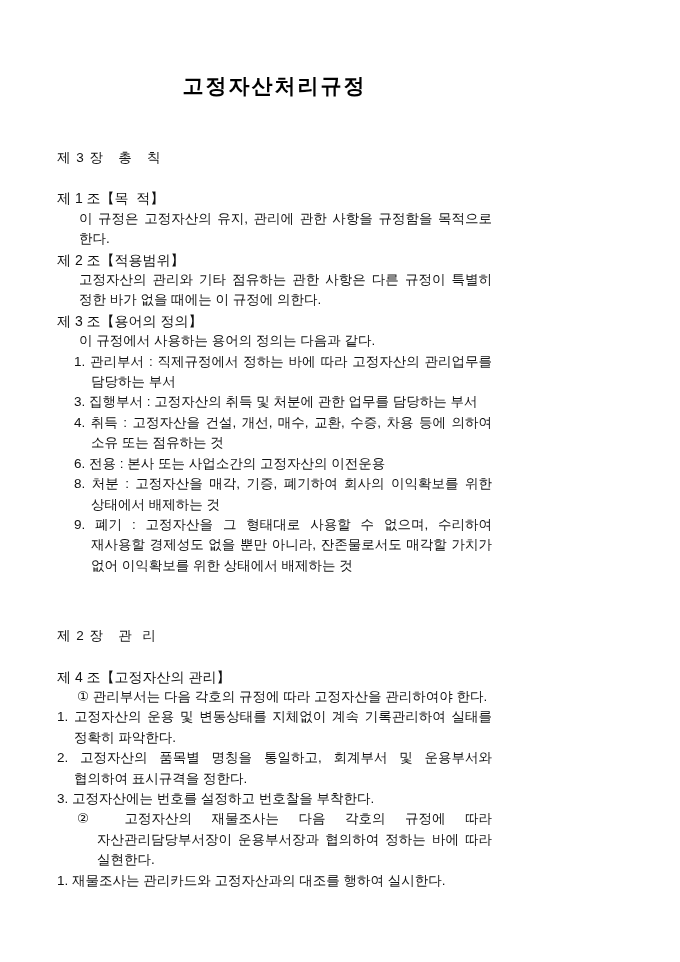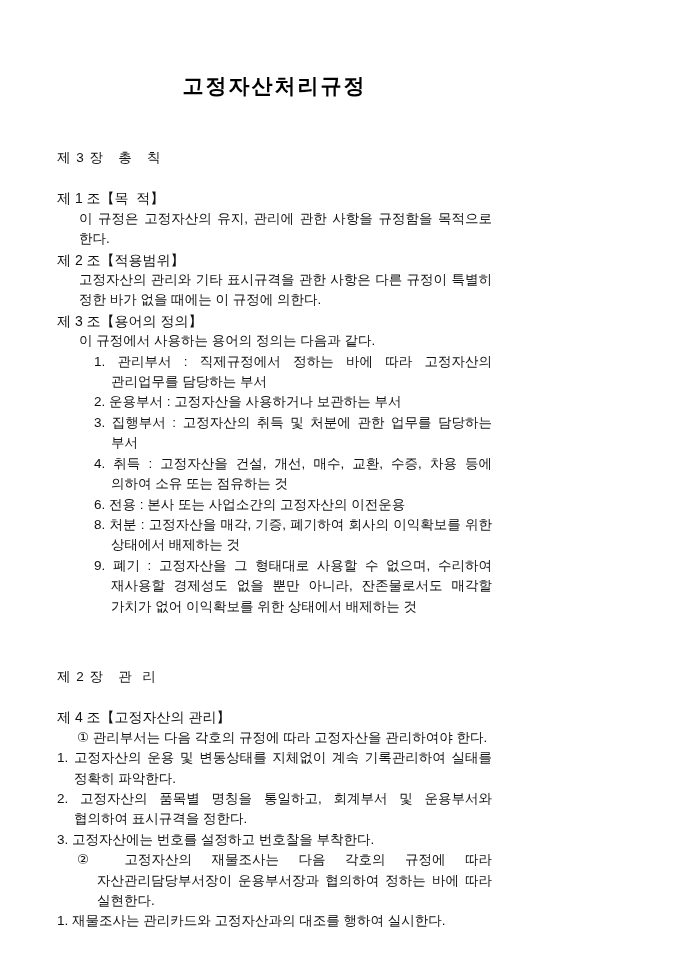--- a/index.html
+++ b/index.html
@@ -48,47 +48,46 @@
   }
   .line {
     margin: 0;
     text-align: justify;
     word-break: keep-all;
     overflow-wrap: break-word;
   }
   
   .line-body    { margin-left: 22px; }
   
-  .line-item    { margin-left: 37px; padding-left: 17px; text-indent: -17px; }
+  .line-item    { margin-left: 17px; padding-left: 17px; text-indent: -17px; }
   
   .line-clause  { margin-left: 20px; padding-left: 20px; text-indent: -20px; }
   
   .line-subitem { padding-left: 17px; text-indent: -17px; }
 </style>
 </head>
 <body>
 
 <div class="page">
   <h1 class="doc-title pre">고정자산처리규정</h1>
   <main id="doc-body">
       <section class="chapter">
         <h2 class="chapter-heading pre">제 3 장   총   칙</h2>
         <div class="article">
           <h3 class="article-heading pre">제 1 조【목  적】</h3>
           <p class="line line-body">이 규정은 고정자산의 유지, 관리에 관한 사항을 규정함을 목적으로 한다.</p>
         </div>
         <div class="article">
           <h3 class="article-heading pre">제 2 조【적용범위】</h3>
-          <p class="line line-body">고정자산의 관리와 기타 표시규격을 관한 사항은 다른 규정이 특별히 정한 바가 없을 때에는 이 규정에 의한다.</p>
+          <p class="line line-body">고정자산의 관리와 기타 점유하는 관한 사항은 다른 규정이 특별히 정한 바가 없을 때에는 이 규정에 의한다.</p>
         </div>
         <div class="article">
           <h3 class="article-heading pre">제 3 조【용어의 정의】</h3>
           <p class="line line-body">이 규정에서 사용하는 용어의 정의는 다음과 같다.</p>
           <p class="line line-item">1. 관리부서 : 직제규정에서 정하는 바에 따라 고정자산의 관리업무를 담당하는 부서</p>
-          <p class="line line-item">2. 운용부서 : 고정자산을 사용하거나 보관하는 부서</p>
           <p class="line line-item">3. 집행부서 : 고정자산의 취득 및 처분에 관한 업무를 담당하는 부서</p>
           <p class="line line-item">4. 취득 : 고정자산을 건설, 개선, 매수, 교환, 수증, 차용 등에 의하여 소유 또는 점유하는 것</p>
           <p class="line line-item">6. 전용 : 본사 또는 사업소간의 고정자산의 이전운용</p>
           <p class="line line-item">8. 처분 : 고정자산을 매각, 기증, 폐기하여 회사의 이익확보를 위한 상태에서 배제하는 것</p>
           <p class="line line-item">9. 폐기 : 고정자산을 그 형태대로 사용할 수 없으며, 수리하여 재사용할 경제성도 없을 뿐만 아니라, 잔존물로서도 매각할 가치가 없어 이익확보를 위한 상태에서 배제하는 것</p>
         </div>
       </section>
       <section class="chapter">
         <h2 class="chapter-heading pre">제 2 장   관  리</h2>
         <div class="article">

